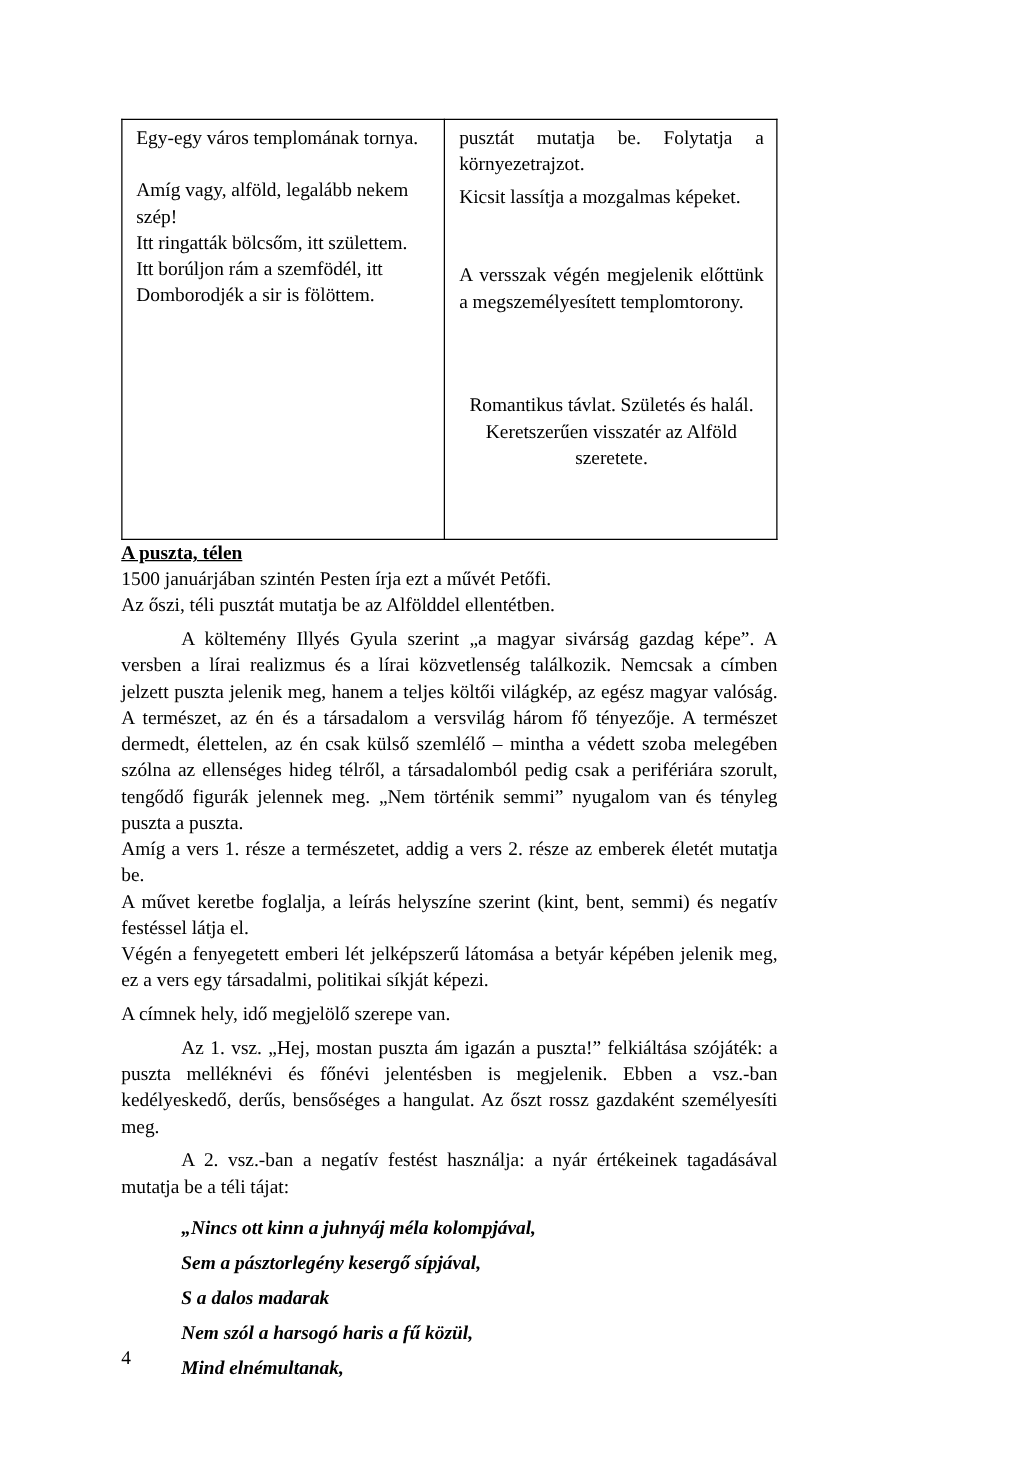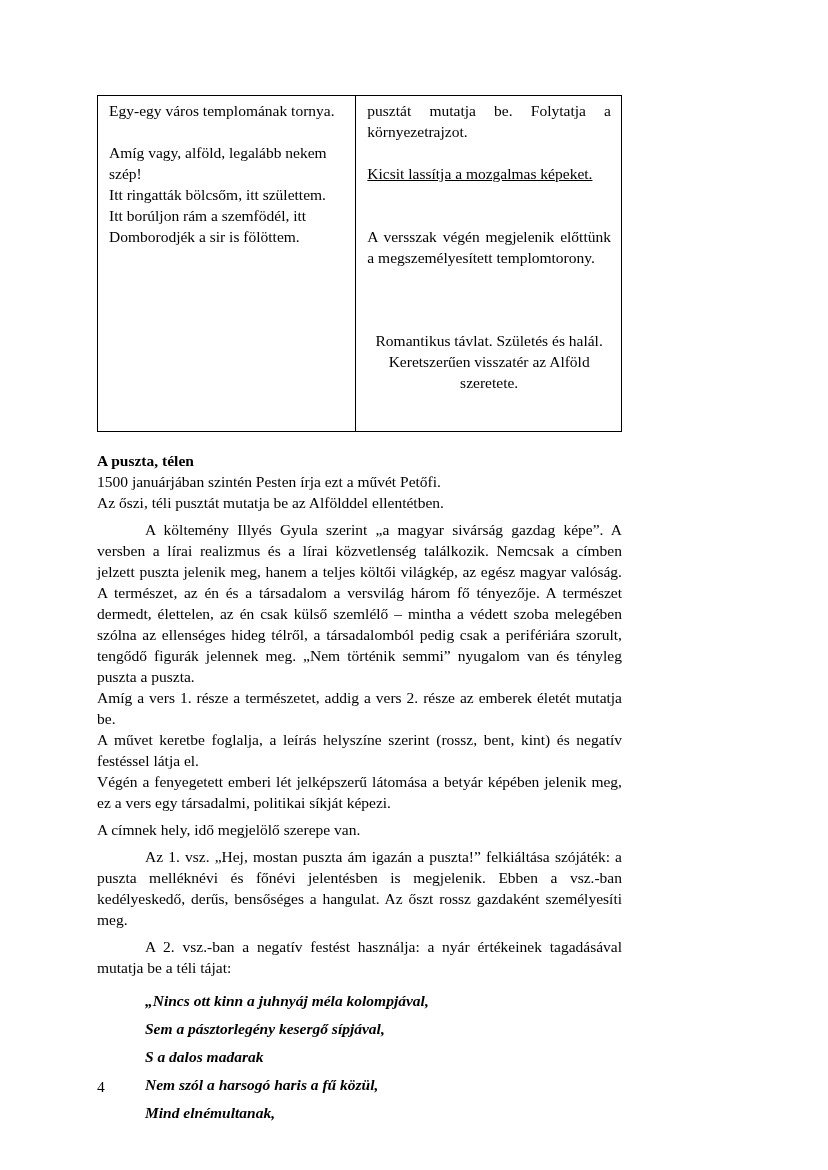--- a/index.html
+++ b/index.html
@@ -25,27 +25,28 @@
     border: 1px solid #000000;
     vertical-align: top;
     padding: 4px 10px 6px 11px;
   }
   table.content-table tr { height: 336px; }
   td.cell-left { width: 49.3%; }
   .poem-line { margin: 0; }
   .stanza-start { margin-top: 21px; }
   .annotation { text-align: justify; margin: 0; }
   .ann-line { margin: 0; text-align: center; }
-  .ann-2 { margin-top: 21px; text-decoration: underline; }
+  .ann-2 { margin-top: 5px; }
   .ann-3 { margin-top: 42px; }
   .ann-4 { margin-top: 62px; }
   .heading {
     font-size: 15.5px;
     font-weight: bold;
-    margin-top: 18px;
+    text-decoration: underline;
+    margin-top: 0;
   }
   .body-par { text-align: justify; }
   .indent { text-indent: 48px; }
   .gap-top { margin-top: 6px; }
   .quotes { margin-top: 12px; }
   .quote-line {
     margin-left: 48px;
     margin-top: 7px;
     font-style: italic;
     font-weight: bold;
@@ -81,21 +82,21 @@
     </tr>
   </tbody>
     </table>
 
   <p class="heading">A puszta, télen</p>
 
   <p class="body-par">1500 januárjában szintén Pesten írja ezt a művét Petőfi.</p>
   <p class="body-par">Az őszi, téli pusztát mutatja be az Alfölddel ellentétben.</p>
   <p class="body-par indent gap-top">A költemény Illyés Gyula szerint „a magyar sivárság gazdag képe”. A versben a lírai realizmus és a lírai közvetlenség találkozik. Nemcsak a címben jelzett puszta jelenik meg, hanem a teljes költői világkép, az egész magyar valóság. A természet, az én és a társadalom a versvilág három fő tényezője. A természet dermedt, élettelen, az én csak külső szemlélő – mintha a védett szoba melegében szólna az ellenséges hideg télről, a társadalomból pedig csak a perifériára szorult, tengődő figurák jelennek meg. „Nem történik semmi” nyugalom van és tényleg puszta a puszta.</p>
   <p class="body-par">Amíg a vers 1. része a természetet, addig a vers 2. része az emberek életét mutatja be.</p>
-  <p class="body-par">A művet keretbe foglalja, a leírás helyszíne szerint (rossz, bent, kint) és negatív festéssel látja el.</p>
+  <p class="body-par">A művet keretbe foglalja, a leírás helyszíne szerint (kint, bent, semmi) és negatív festéssel látja el.</p>
   <p class="body-par">Végén a fenyegetett emberi lét jelképszerű látomása a betyár képében jelenik meg, ez a vers egy társadalmi, politikai síkját képezi.</p>
   <p class="body-par gap-top">A címnek hely, idő megjelölő szerepe van.</p>
   <p class="body-par indent gap-top">Az 1. vsz. „Hej, mostan puszta ám igazán a puszta!” felkiáltása szójáték: a puszta melléknévi és főnévi jelentésben is megjelenik. Ebben a vsz.-ban kedélyeskedő, derűs, bensőséges a hangulat. Az őszt rossz gazdaként személyesíti meg.</p>
   <p class="body-par indent gap-top">A 2. vsz.-ban a negatív festést használja: a nyár értékeinek tagadásával mutatja be a téli tájat:</p>
 
   <div class="quotes">
     <p class="quote-line">„Nincs ott kinn a juhnyáj méla kolompjával,</p>
     <p class="quote-line">Sem a pásztorlegény kesergő sípjával,</p>
     <p class="quote-line">S a dalos madarak</p>
     <p class="quote-line">Nem szól a harsogó haris a fű közül,</p>

